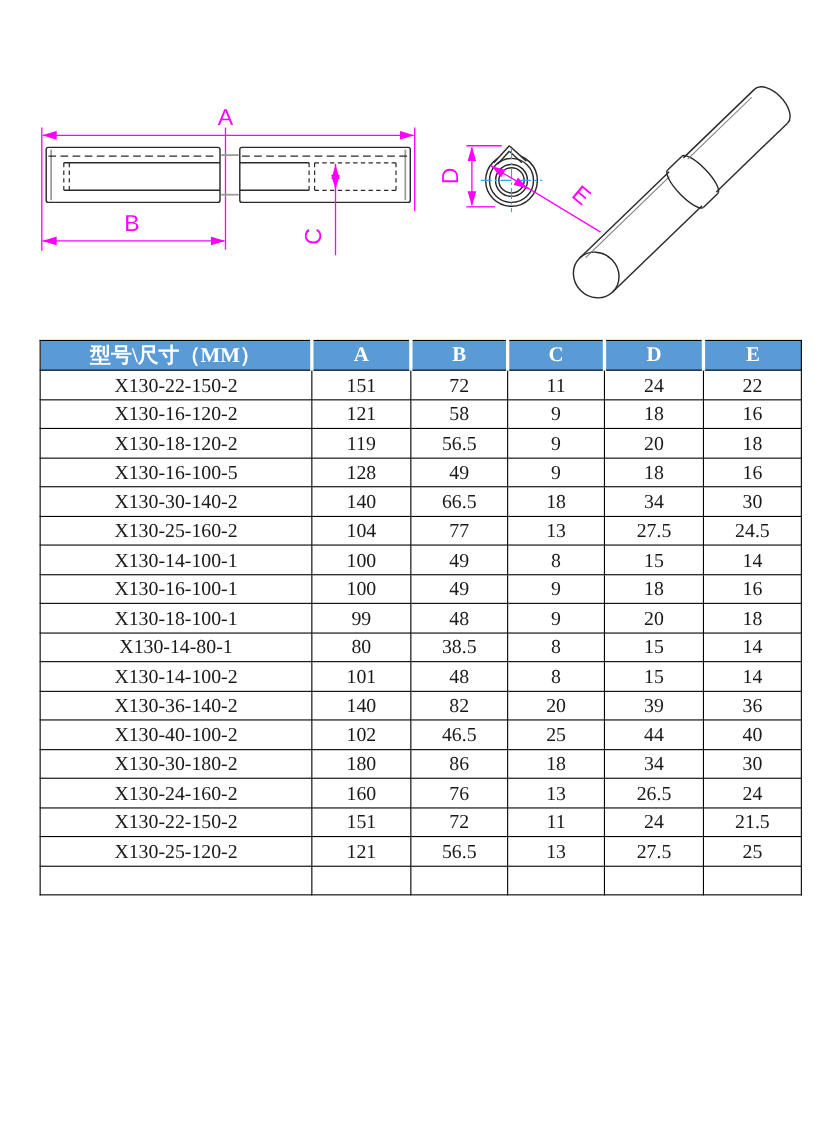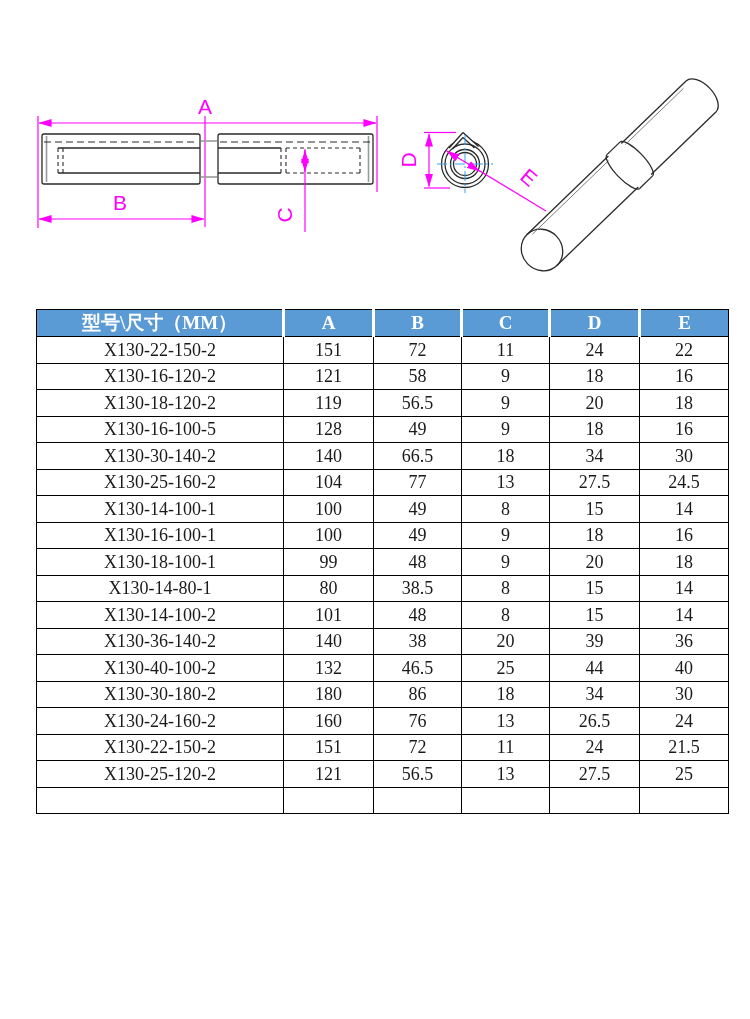--- a/index.html
+++ b/index.html
@@ -230,28 +230,28 @@
           <td>X130-14-100-2</td>
           <td>101</td>
           <td>48</td>
           <td>8</td>
           <td>15</td>
           <td>14</td>
         </tr>
         <tr>
           <td>X130-36-140-2</td>
           <td>140</td>
-          <td>38</td>
+          <td>82</td>
           <td>20</td>
           <td>39</td>
           <td>36</td>
         </tr>
         <tr>
           <td>X130-40-100-2</td>
-          <td>132</td>
+          <td>102</td>
           <td>46.5</td>
           <td>25</td>
           <td>44</td>
           <td>40</td>
         </tr>
         <tr>
           <td>X130-30-180-2</td>
           <td>180</td>
           <td>86</td>
           <td>18</td>

